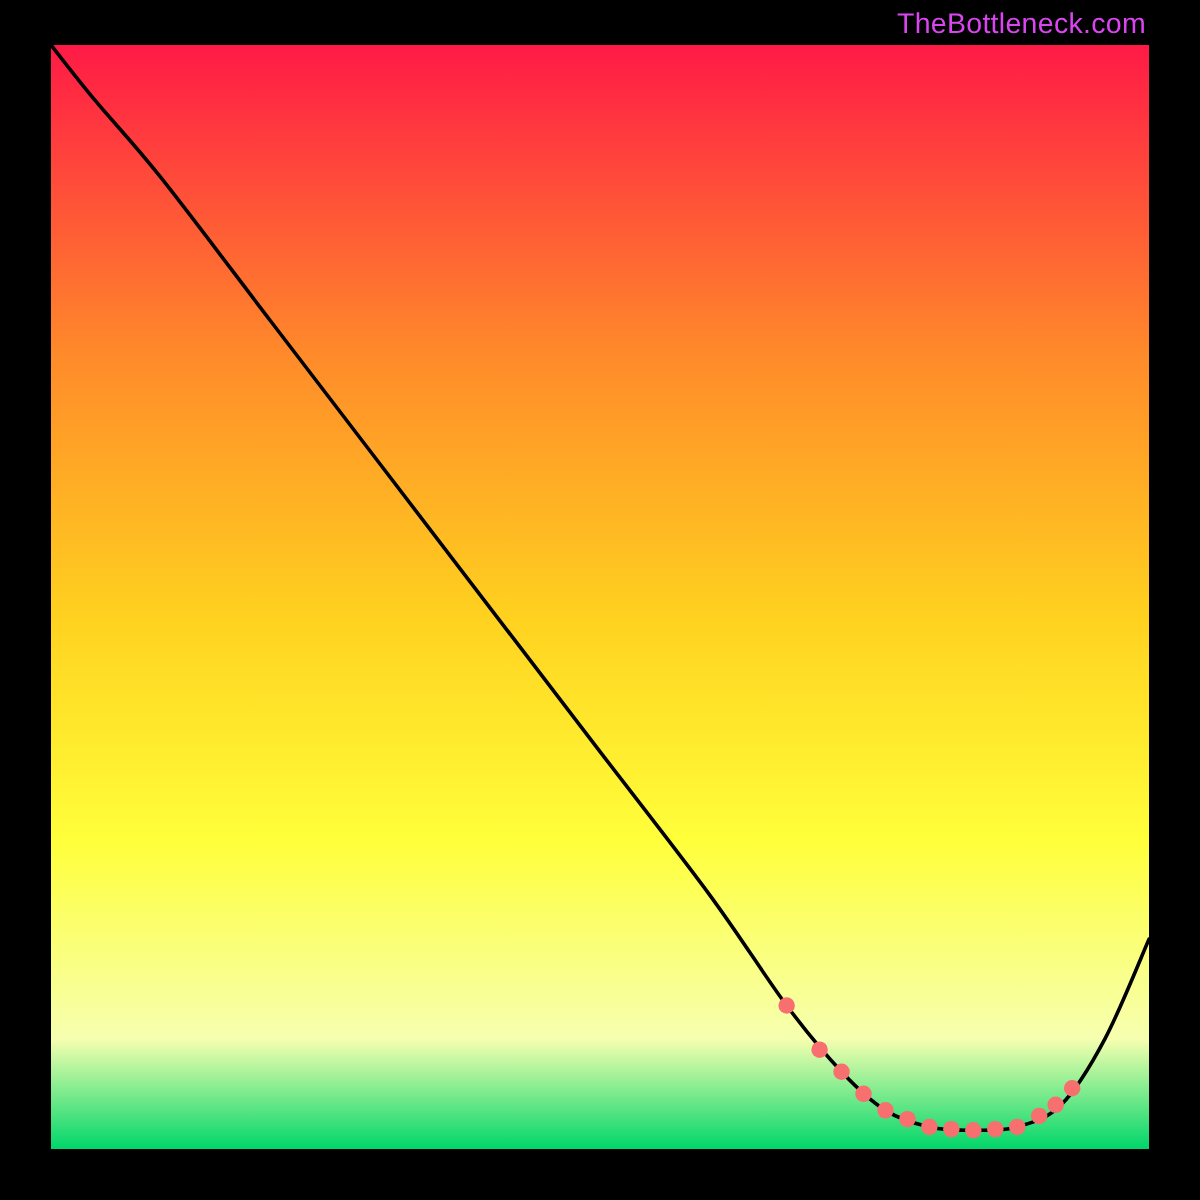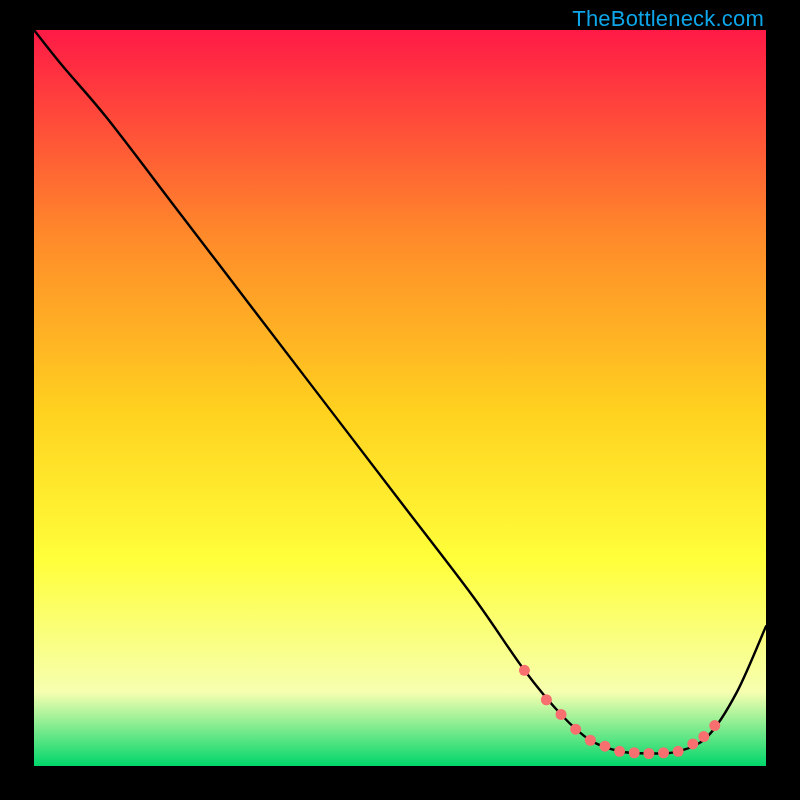--- a/index.html
+++ b/index.html
@@ -16,22 +16,22 @@
     top: 30px;
     width: 732px;
     height: 736px;
     background: #000;
   }
   .watermark {
     position: absolute;
     top: 6px;
     right: 36px;
     font-family: Arial, Helvetica, sans-serif;
-    font-size: 22px;
-    color: #0ea5e9;
+    font-size: 19px;
+    color: #d946ef;
     letter-spacing: 0.2px;
   }
   svg {
     display: block;
   }
 </style>
 </head>
 <body>
 
 <div class="frame">

